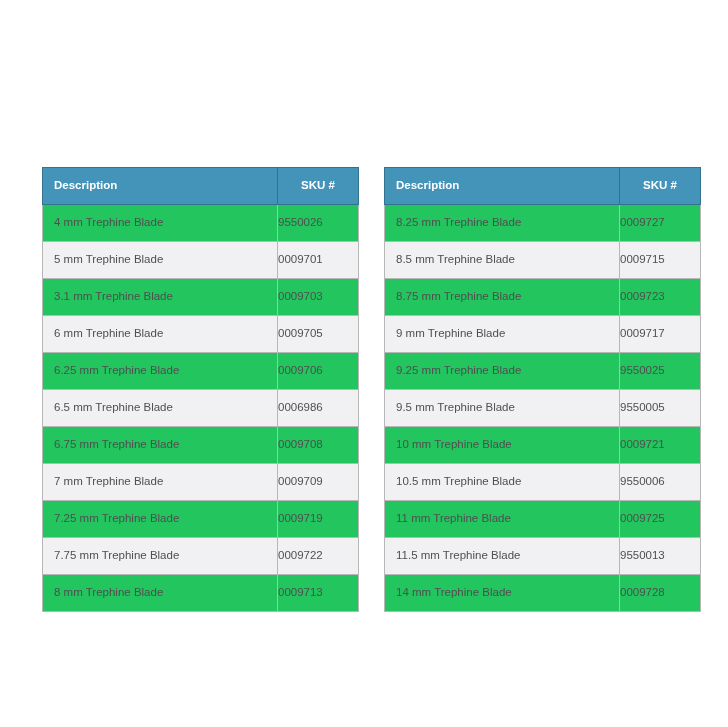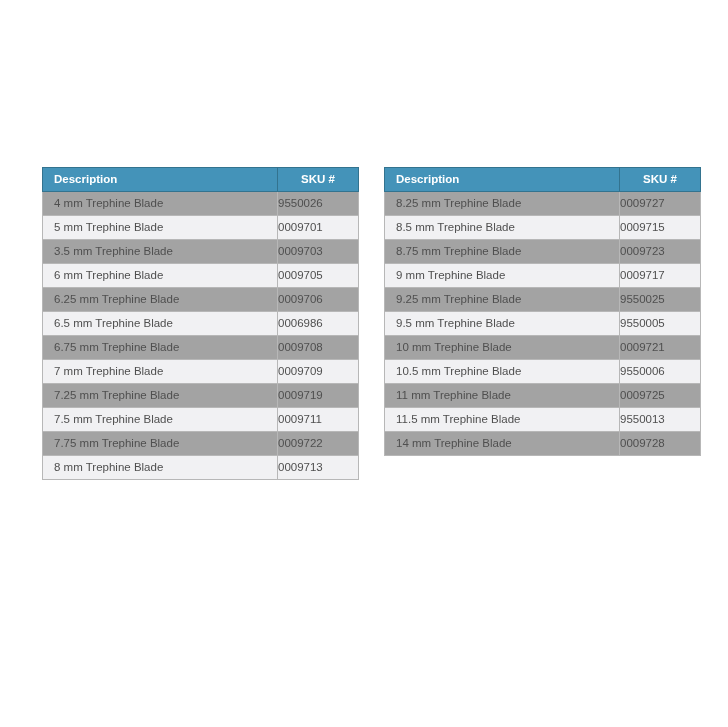--- a/index.html
+++ b/index.html
@@ -19,21 +19,21 @@
     position: absolute;
     top: 167px;
     width: 316px;
     border-collapse: collapse;
     table-layout: fixed;
   }
   .table-left  { left: 42px; }
   .table-right { left: 384px; }
 
   th, td {
-    height: 24px;
+    height: 37px;
     box-sizing: border-box;
     font-size: 11.5px;
     line-height: 1;
     vertical-align: middle;
     padding: 0;
     margin-left: 28px;
   }
   th {
     background: var(--header-bg, #4493b9);
     color: var(--header-text, #ffffff);
@@ -44,21 +44,21 @@
     text-align: left;
     padding-left: 11px;
     width: 235px;
   }
   th.sku {
     width: 81px;
   }
   td {
     border: 1px solid var(--cell-border, #b7b7b7);
     color: var(--text, #4f4f4f);
-    background: #a3a3a3;
+    background: #22c55e;
   }
   td.desc { padding-left: 11px; text-align: left; }
   td.sku  { text-align: left; }
   tbody tr:nth-child(even) td { background: var(--row-alt, #f1f1f3); }
 </style>
 </head>
 <body>
 
 <div class="page">
 
@@ -72,21 +72,21 @@
     <tbody>
         <tr>
           <td class="desc">4 mm Trephine Blade</td>
           <td class="sku">9550026</td>
         </tr>
         <tr>
           <td class="desc">5 mm Trephine Blade</td>
           <td class="sku">0009701</td>
         </tr>
         <tr>
-          <td class="desc">3.5 mm Trephine Blade</td>
+          <td class="desc">3.1 mm Trephine Blade</td>
           <td class="sku">0009703</td>
         </tr>
         <tr>
           <td class="desc">6 mm Trephine Blade</td>
           <td class="sku">0009705</td>
         </tr>
         <tr>
           <td class="desc">6.25 mm Trephine Blade</td>
           <td class="sku">0009706</td>
         </tr>
@@ -98,24 +98,20 @@
           <td class="desc">6.75 mm Trephine Blade</td>
           <td class="sku">0009708</td>
         </tr>
         <tr>
           <td class="desc">7 mm Trephine Blade</td>
           <td class="sku">0009709</td>
         </tr>
         <tr>
           <td class="desc">7.25 mm Trephine Blade</td>
           <td class="sku">0009719</td>
-        </tr>
-        <tr>
-          <td class="desc">7.5 mm Trephine Blade</td>
-          <td class="sku">0009711</td>
         </tr>
         <tr>
           <td class="desc">7.75 mm Trephine Blade</td>
           <td class="sku">0009722</td>
         </tr>
         <tr>
           <td class="desc">8 mm Trephine Blade</td>
           <td class="sku">0009713</td>
         </tr>
       </tbody>

